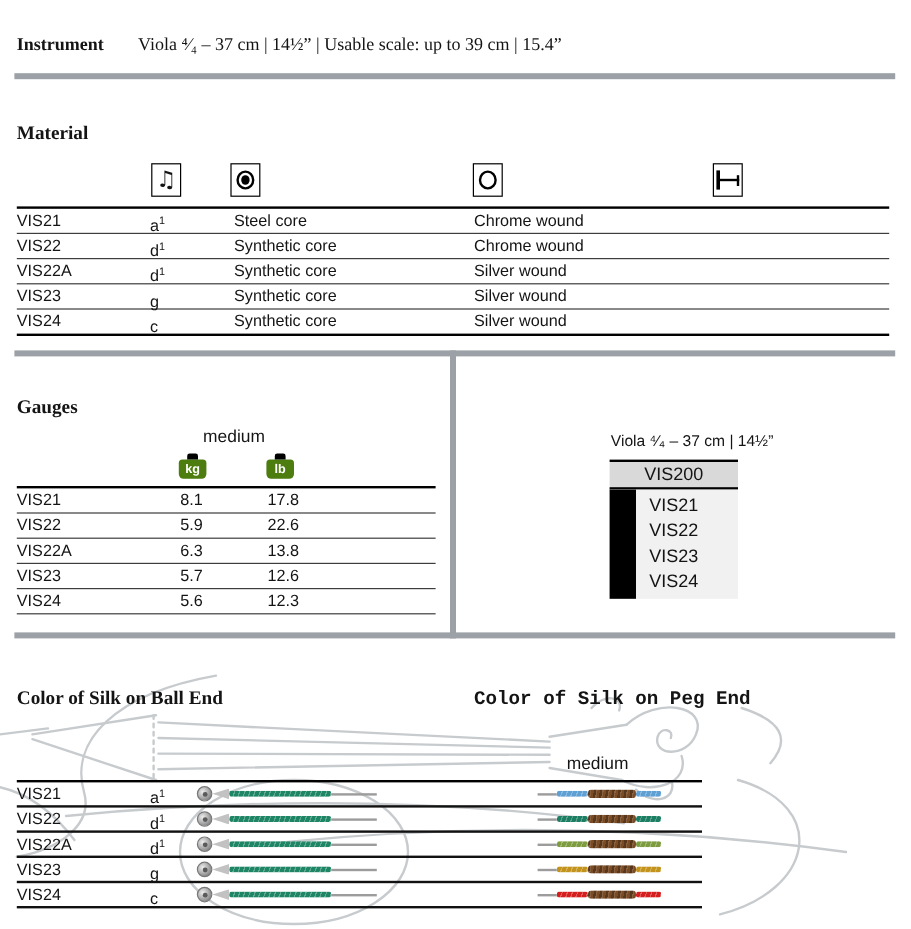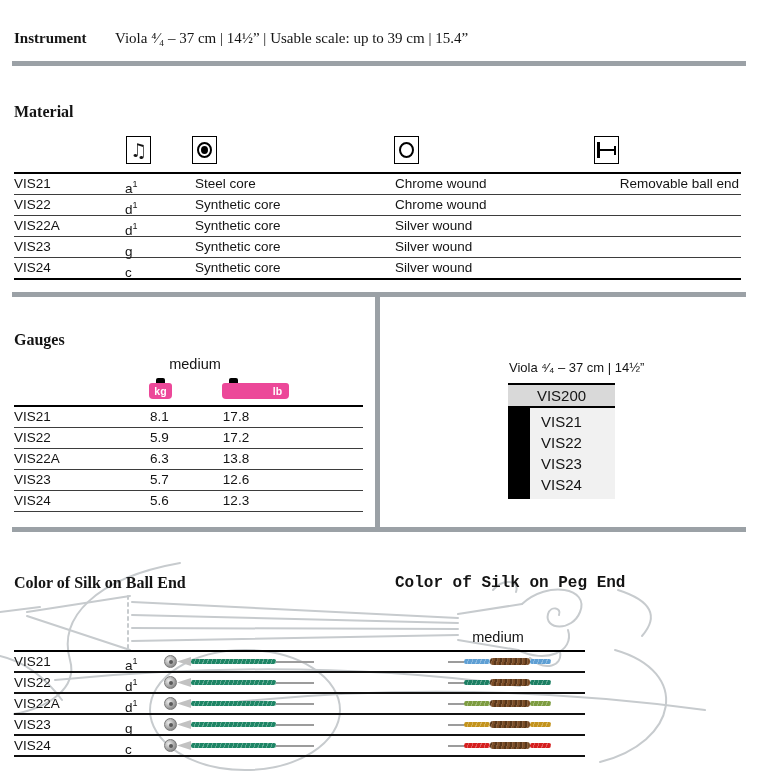--- a/index.html
+++ b/index.html
@@ -33,21 +33,21 @@
   .m-row:last-child{border-bottom:2px solid #000;}
   .m-row .c-code{position:absolute;left:0;}
   .m-row .c-pitch{position:absolute;left:111px;}
   .m-row .c-core{position:absolute;left:181px;}
   .m-row .c-wind{position:absolute;left:381px;}
   .m-row .c-note{position:absolute;left:565px;right:2px;text-align:right;}
   sup{font-size:9px;}
 
   
   .g-medium{left:120px;top:356px;width:150px;text-align:center;font-size:14.5px;}
-  .weight{position:absolute;width:23px;height:16px;background:#ec4899;border-radius:3px 3px 4px 4px;
+  .weight{position:absolute;width:23px;height:16px;background:#4d7c0f;border-radius:3px 3px 4px 4px;
           display:flex;align-items:center;justify-content:center;}
   .weight::before{content:"";position:absolute;top:-5px;left:7px;width:9px;height:5px;
                   background:#000;border-radius:2px 2px 0 0;}
   .weight b{color:#fff;font-size:10.5px;line-height:1;}
   .g-table{position:absolute;left:14px;top:405px;width:349px;border-top:2px solid #000;}
   .g-row{position:relative;height:20px;line-height:20px;font-size:13.5px;border-bottom:1.5px solid #3d3d3d;}
   .g-row .c-code{position:absolute;left:0;}
   .g-row .c-kg{position:absolute;left:108px;width:75px;text-align:center;}
   .g-row .c-lb{position:absolute;left:182px;width:80px;text-align:center;}
 
@@ -117,21 +117,20 @@
         <i class="be-cap"></i>
       </span>
     </div>
 
   <div class="m-table">
     <div class="m-row">
       <span class="c-code">VIS21</span>
       <span class="c-pitch"><span>a</span><sup>1</sup></span>
       <span class="c-core">Steel core</span>
       <span class="c-wind">Chrome wound</span>
-      <span class="c-note">Removable ball end</span>
     </div>
     <div class="m-row">
       <span class="c-code">VIS22</span>
       <span class="c-pitch"><span>d</span><sup>1</sup></span>
       <span class="c-core">Synthetic core</span>
       <span class="c-wind">Chrome wound</span>
       <span class="c-note"></span>
     </div>
     <div class="m-row">
       <span class="c-code">VIS22A</span>
@@ -158,34 +157,34 @@
 
   <div class="bar" style="left:12px;top:292px;width:734px;height:5px;"></div>
   <div class="bar" style="left:375px;top:292px;width:5px;height:240px;"></div>
   <div class="bar" style="left:12px;top:527px;width:734px;height:5px;"></div>
 
   <b class="abs sec-title" style="left:14px;top:331px;">Gauges</b>
   <span class="abs g-medium">medium</span>
   <span class="weight" style="left:149px;top:383px;">
       <b>kg</b>
     </span>
-  <span class="weight" style="left:222px;top:383px;padding-left:44px;">
+  <span class="weight" style="left:222px;top:383px;">
       <b>lb</b>
     </span>
 
   <div class="g-table">
     <div class="g-row">
       <span class="c-code">VIS21</span>
       <span class="c-kg">8.1</span>
       <span class="c-lb">17.8</span>
     </div>
     <div class="g-row">
       <span class="c-code">VIS22</span>
       <span class="c-kg">5.9</span>
-      <span class="c-lb">17.2</span>
+      <span class="c-lb">22.6</span>
     </div>
     <div class="g-row">
       <span class="c-code">VIS22A</span>
       <span class="c-kg">6.3</span>
       <span class="c-lb">13.8</span>
     </div>
     <div class="g-row">
       <span class="c-code">VIS23</span>
       <span class="c-kg">5.7</span>
       <span class="c-lb">12.6</span>

